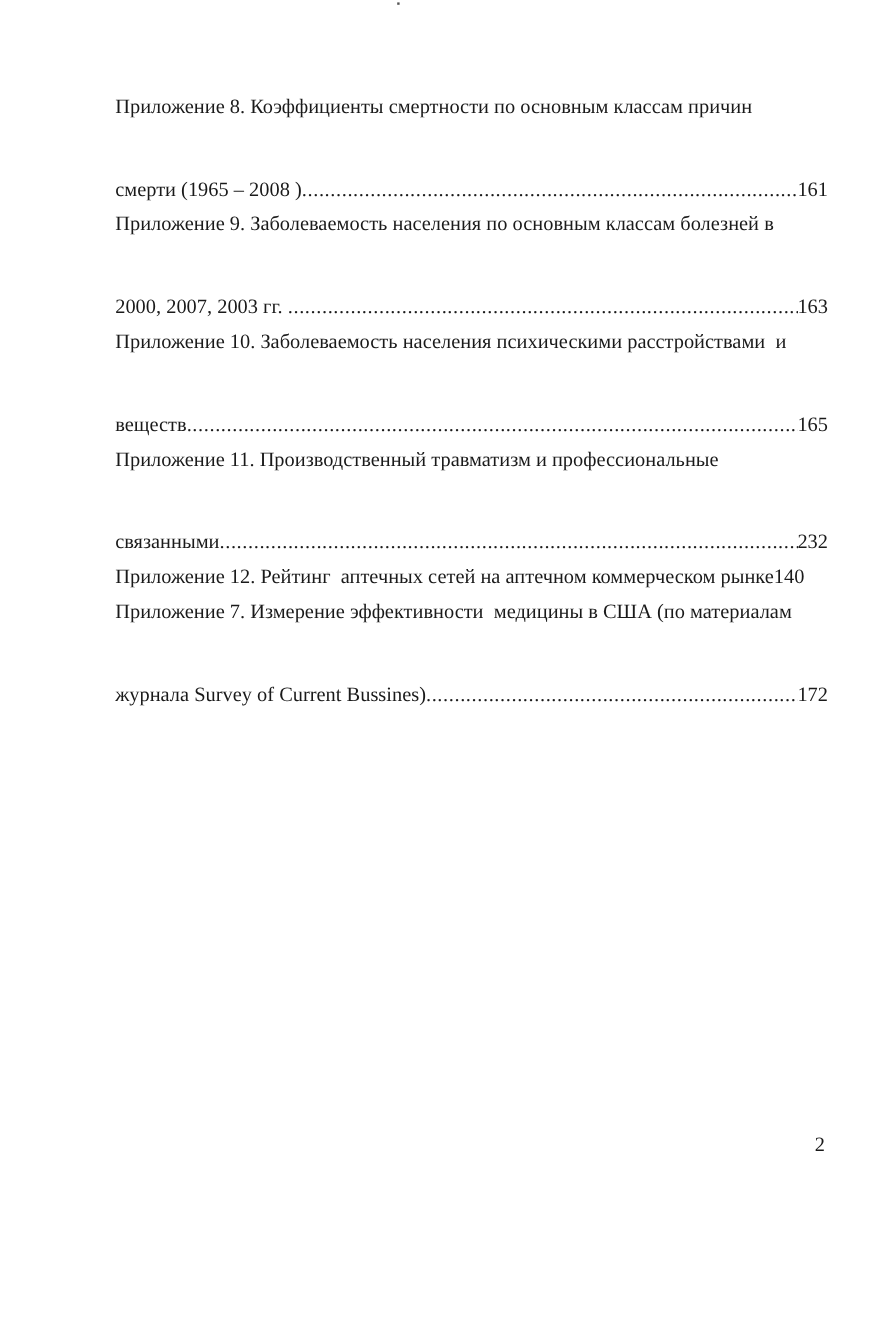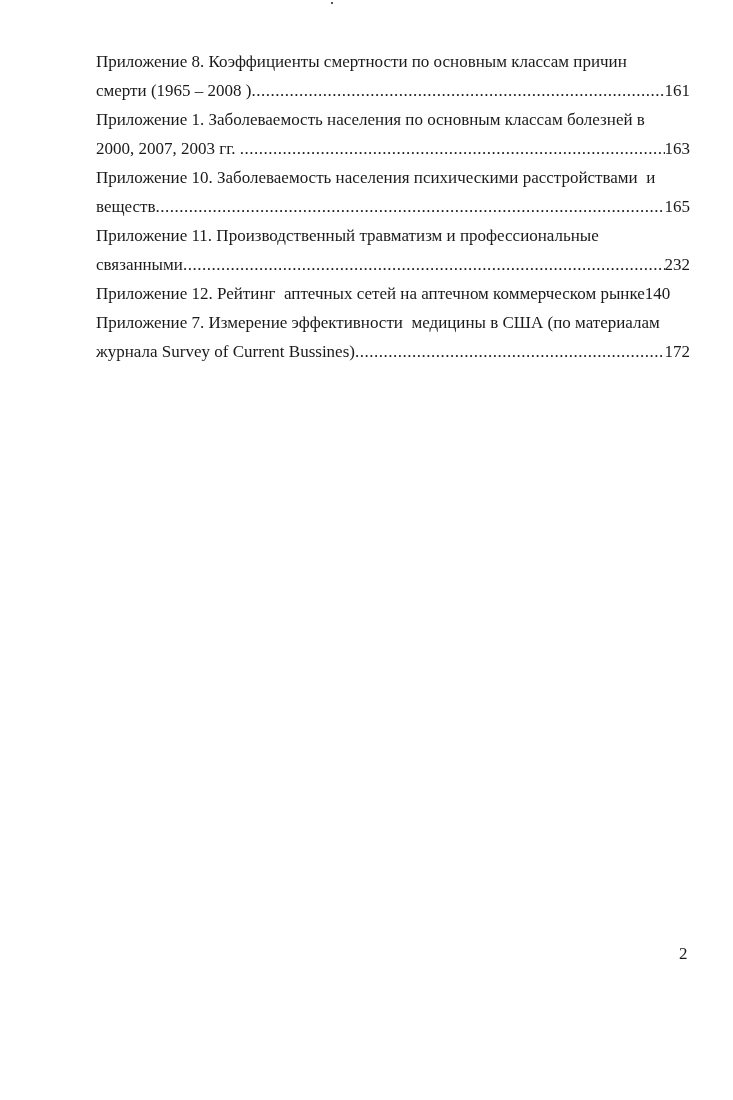--- a/index.html
+++ b/index.html
@@ -19,37 +19,37 @@
       position: absolute;
       left: 331px;
       top: 2px;
       width: 2px;
       height: 2px;
       background: #555;
     }
     .toc {
       position: absolute;
       left: 96px;
-      top: 47px;
+      top: 74px;
       width: 594px;
       font-size: 17px;
       line-height: 29px;
     }
     .entry { margin: 0; }
     .line {
       display: block;
       white-space: nowrap;
       overflow: hidden;
     }
     .leader-line {
       display: flex;
       align-items: baseline;
       white-space: nowrap;
     }
-    .leader-line .txt { flex: 0 0 auto; }
+    .leader-line .txt { flex: 0 0 auto; margin-top: 40px; }
     .leader-line .dots {
       flex: 1 1 auto;
       overflow: hidden;
       white-space: nowrap;
       letter-spacing: 0.5px;
     }
     .leader-line .dots::before {
       content: "................................................................................................................................................................................................................";
     }
     .leader-line .page { flex: 0 0 auto; }
@@ -70,21 +70,21 @@
   <div class="entry">
     <span class="line">Приложение 8. Коэффициенты смертности по основным классам причин</span>
     <div class="leader-line">
       <span class="txt">смерти (1965 – 2008 )</span>
       <span class="dots"></span>
       <span class="page">161</span>
     </div>
   </div>
 
   <div class="entry">
-    <span class="line">Приложение 1. Заболеваемость населения по основным классам болезней в</span>
+    <span class="line">Приложение 9. Заболеваемость населения по основным классам болезней в</span>
     <div class="leader-line">
       <span class="txt" style="white-space:pre">2000, 2007, 2003 гг. </span>
       <span class="dots"></span>
       <span class="page">163</span>
     </div>
   </div>
 
   <div class="entry">
     <span class="line" style="white-space:pre">Приложение 10. Заболеваемость населения психическими расстройствами  и</span>
     <div class="leader-line">

